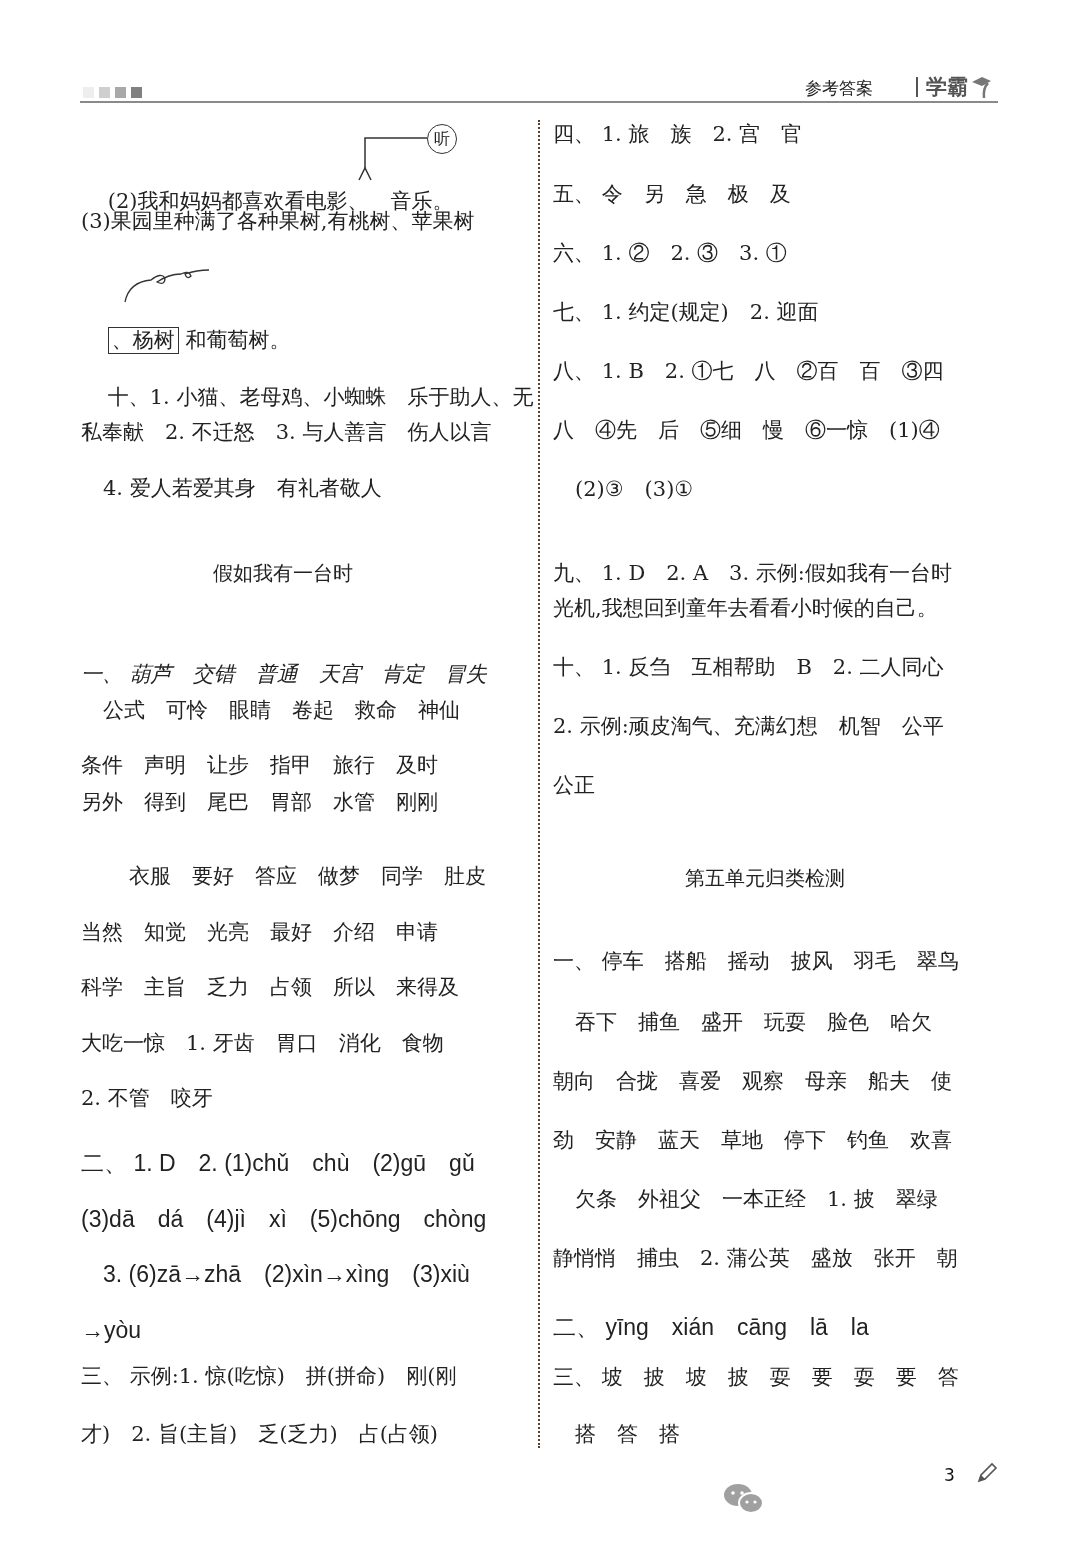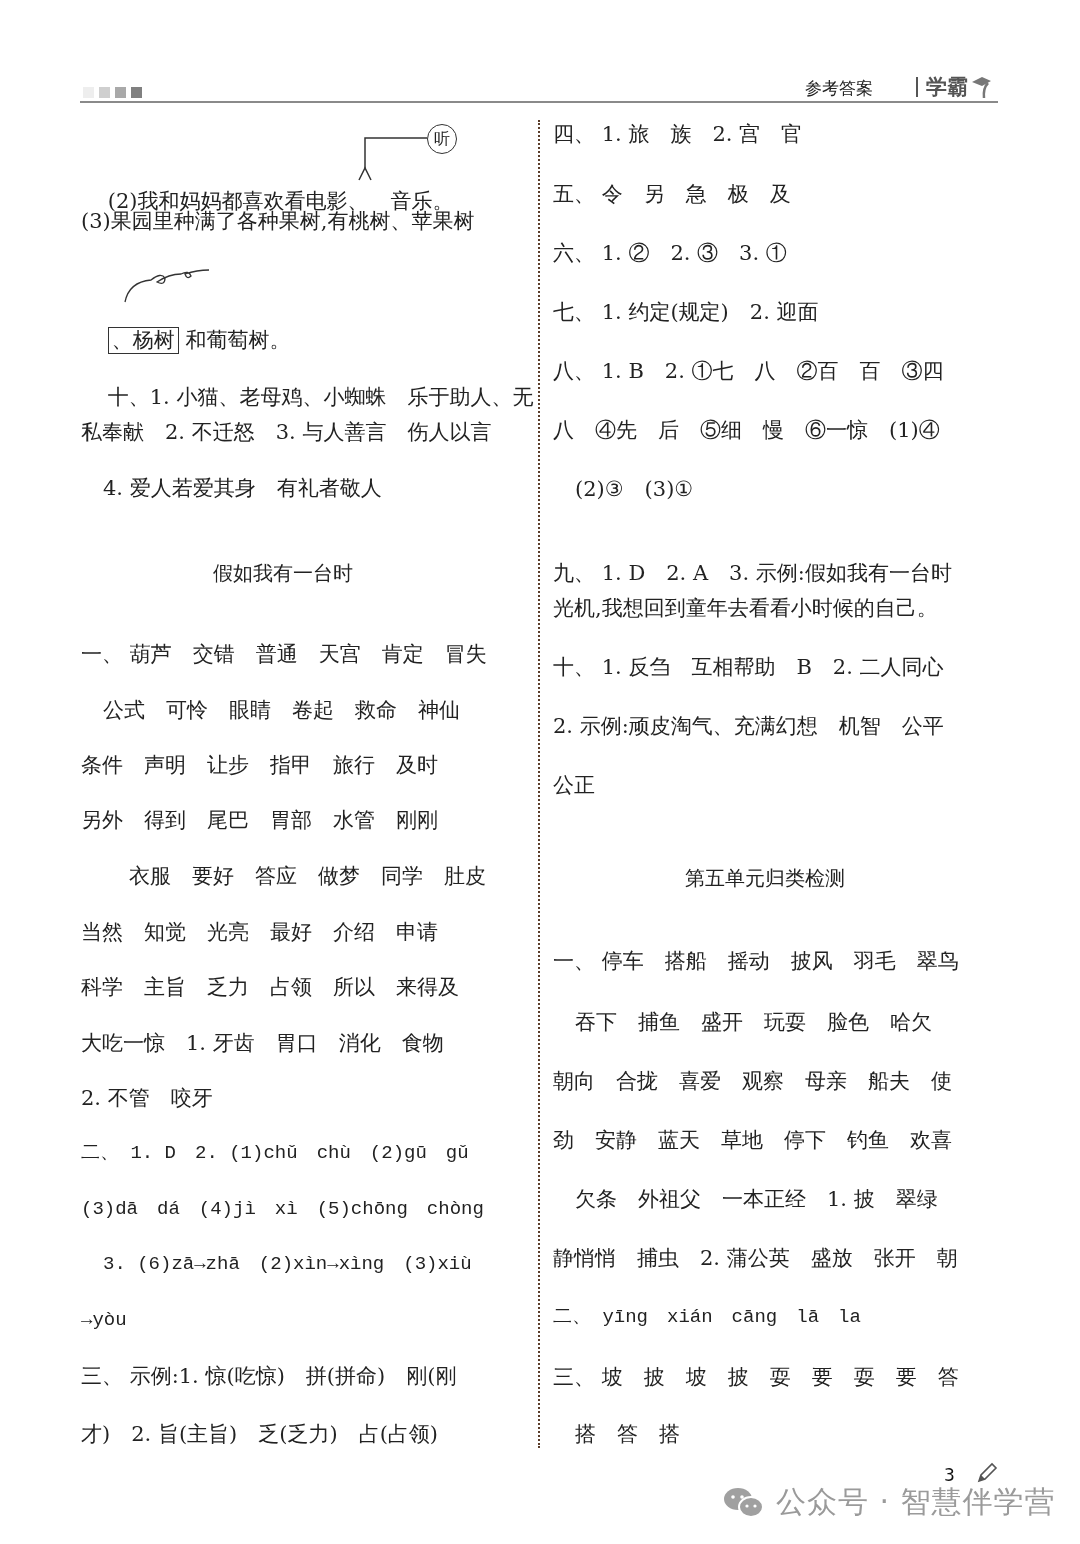--- a/index.html
+++ b/index.html
@@ -17,21 +17,21 @@
     .cap-icon { width: 22px; height: 26px; margin-left: 2px; }
 
     .col { position: absolute; top: 108px; font-size: 21px; }
     .col-left { left: 81px; width: 450px; }
     .col-right { left: 553px; width: 450px; }
     .divider { position: absolute; left: 538px; top: 120px; width: 0; height: 1328px; border-left: 2px dotted #5a3d2a; }
 
     .line { position: absolute; left: 0; white-space: pre; line-height: 1; }
     .line.indent { left: 22px; }
     .heading { position: absolute; font-family: "DejaVu Sans", sans-serif; font-size: 20px; color: #222; white-space: pre; }
-    .pinyin { font-family: Liberation Mono, monospace; font-size: 19px; }
+    .pinyin { font-family: Liberation Sans, sans-serif; font-size: 23px; margin-top: 8px; }
 
     .edit-mark { position: absolute; }
     .box-mark { display: inline-block; border: 1.5px solid #333; border-radius: 0; padding: 0 3px; line-height: 1.2; }
     .circle-mark { position: absolute; width: 28px; height: 28px; border: 1.5px solid #333; border-radius: 50%; font-size: 16px; text-align: center; line-height: 28px; }
 
     .page-number { position: absolute; left: 944px; top: 1465px; font-family: "DejaVu Sans", sans-serif; font-size: 17px; color: #111; }
     .pencil-icon { position: absolute; left: 975px; top: 1461px; width: 24px; height: 24px; }
     .watermark { position: absolute; left: 722px; top: 1482px; display: flex; align-items: center; font-family: "DejaVu Sans", sans-serif; font-size: 30px; color: #9a9a9a; letter-spacing: 1px; }
     .wechat-icon { width: 44px; height: 34px; margin-right: 10px; }
   </style>
@@ -78,24 +78,24 @@
   </div>
 
   <div class="line" style="top:258px;">
     <span>十、</span><span>1. 小猫、老母鸡、小蜘蛛　乐于助人、无</span>
   </div>
   <div class="line" style="top:314px;">私奉献　2. 不迁怒　3. 与人善言　伤人以言</div>
   <div class="line indent" style="top:370px;">4. 爱人若爱其身　有礼者敬人</div>
 
   <div class="heading" style="left:132px;top:452px;">假如我有一台时</div>
 
-  <div class="line" style="top:536px;">一、 葫芦　交错　普通　天宫　肯定　冒失</div>
+  <div class="line" style="top:556px;font-style:italic;">一、 葫芦　交错　普通　天宫　肯定　冒失</div>
   <div class="line indent" style="top:592px;">公式　可怜　眼睛　卷起　救命　神仙</div>
   <div class="line" style="top:647px;">条件　声明　让步　指甲　旅行　及时</div>
-  <div class="line" style="top:702px;">另外　得到　尾巴　胃部　水管　刚刚</div>
+  <div class="line" style="top:684px;">另外　得到　尾巴　胃部　水管　刚刚</div>
   <div class="line" style="top:758px;margin-left:48px;">衣服　要好　答应　做梦　同学　肚皮</div>
   <div class="line" style="top:814px;">当然　知觉　光亮　最好　介绍　申请</div>
   <div class="line" style="top:869px;">科学　主旨　乏力　占领　所以　来得及</div>
   <div class="line" style="top:925px;">大吃一惊　1. 牙齿　胃口　消化　食物</div>
   <div class="line" style="top:980px;">2. 不管　咬牙</div>
   <div class="line pinyin" style="top:1036px;">二、 1. D　2. (1)chǔ　chù　(2)gū　gǔ</div>
   <div class="line pinyin" style="top:1092px;">(3)dā　dá　(4)jì　xì　(5)chōng　chòng</div>
   <div class="line pinyin indent" style="top:1147px;">3. (6)zā→zhā　(2)xìn→xìng　(3)xiù</div>
   <div class="line pinyin" style="top:1203px;">→yòu</div>
   <div class="line" style="top:1258px;">三、 示例:1. 惊(吃惊)　拼(拼命)　刚(刚</div>
@@ -136,14 +136,13 @@
 </svg>
 <div class="watermark">
   <svg class="wechat-icon" viewBox="0 0 44 34">
     <ellipse cx="16" cy="13" rx="14" ry="11" fill="#a0a0a0"></ellipse>
     <ellipse cx="29" cy="21" rx="12" ry="10" fill="#a0a0a0" stroke="#fff" stroke-width="2"></ellipse>
     <circle cx="11" cy="11" r="1.8" fill="#fff"></circle>
     <circle cx="20" cy="11" r="1.8" fill="#fff"></circle>
     <circle cx="25" cy="20" r="1.6" fill="#fff"></circle>
     <circle cx="33" cy="20" r="1.6" fill="#fff"></circle>
   </svg>
-  <span>公众号 · 智慧伴学营</span>
 </div>
 
 </body></html>

